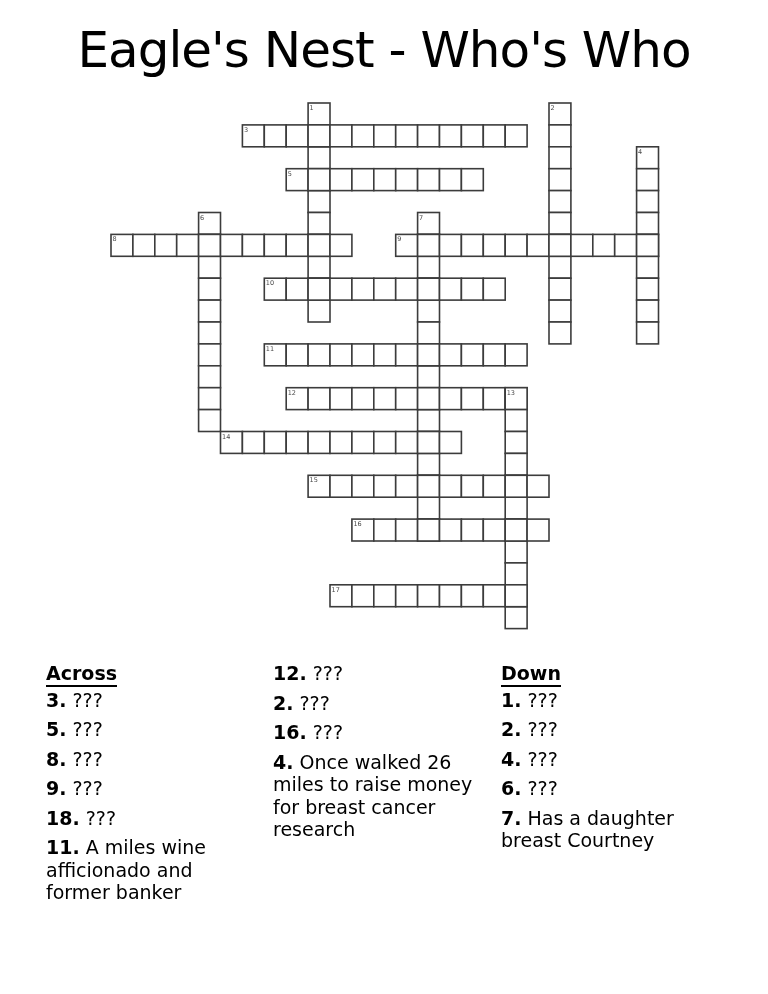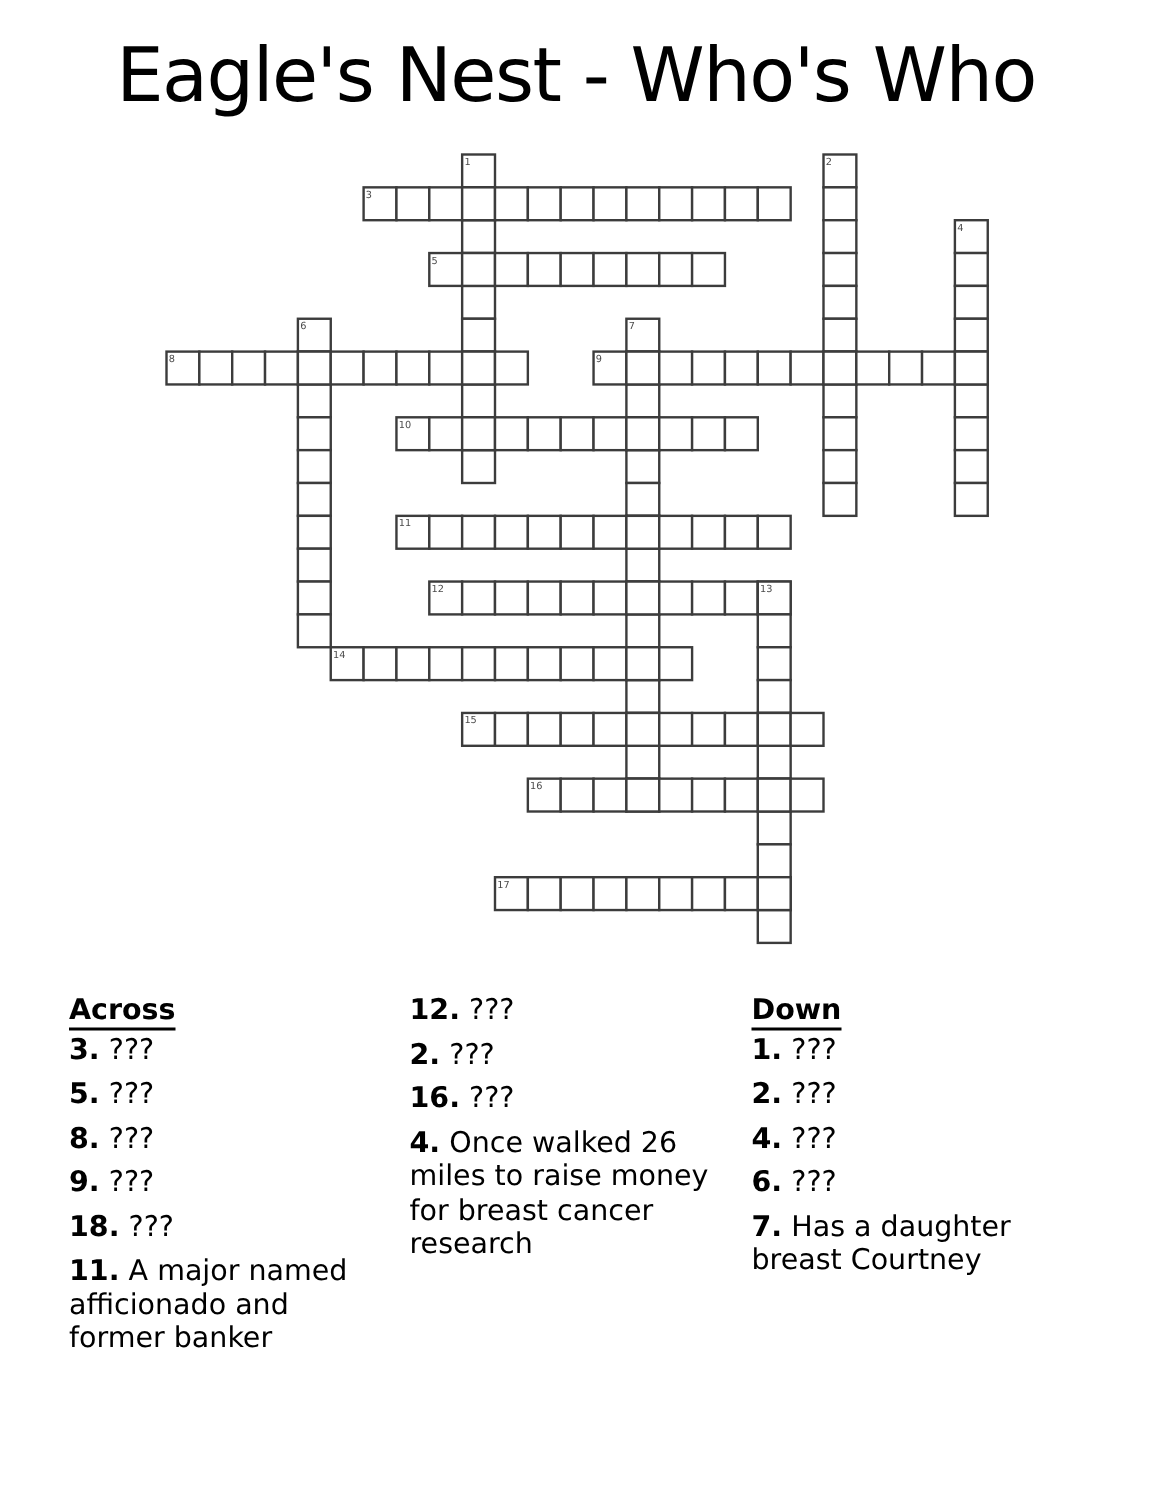--- a/index.html
+++ b/index.html
@@ -268,21 +268,21 @@
     </svg>
 
   <div class="clues">
     <div class="clue-col" style="left:46px;width:204px;">
         <div class="clue-header">Across</div>
         <div class="clue"><b class="clue-num">3.</b> <span class="clue-text">???</span></div>
         <div class="clue"><b class="clue-num">5.</b> <span class="clue-text">???</span></div>
         <div class="clue"><b class="clue-num">8.</b> <span class="clue-text">???</span></div>
         <div class="clue"><b class="clue-num">9.</b> <span class="clue-text">???</span></div>
         <div class="clue"><b class="clue-num">18.</b> <span class="clue-text">???</span></div>
-        <div class="clue"><b class="clue-num">11.</b> <span class="clue-text">A major named afficionado and former banker</span></div>
+        <div class="clue"><b class="clue-num">11.</b> <span class="clue-text">A miles wine afficionado and former banker</span></div>
       </div>
     <div class="clue-col" style="left:273px;width:204px;">
         <div class="clue"><b class="clue-num">12.</b> <span class="clue-text">???</span></div>
         <div class="clue"><b class="clue-num">2.</b> <span class="clue-text">???</span></div>
         <div class="clue"><b class="clue-num">16.</b> <span class="clue-text">???</span></div>
         <div class="clue"><b class="clue-num">4.</b> <span class="clue-text">Once walked 26 miles to raise money for breast cancer research</span></div>
       </div>
     <div class="clue-col" style="left:501px;width:220px;">
         <div class="clue-header">Down</div>
         <div class="clue"><b class="clue-num">1.</b> <span class="clue-text">???</span></div>

